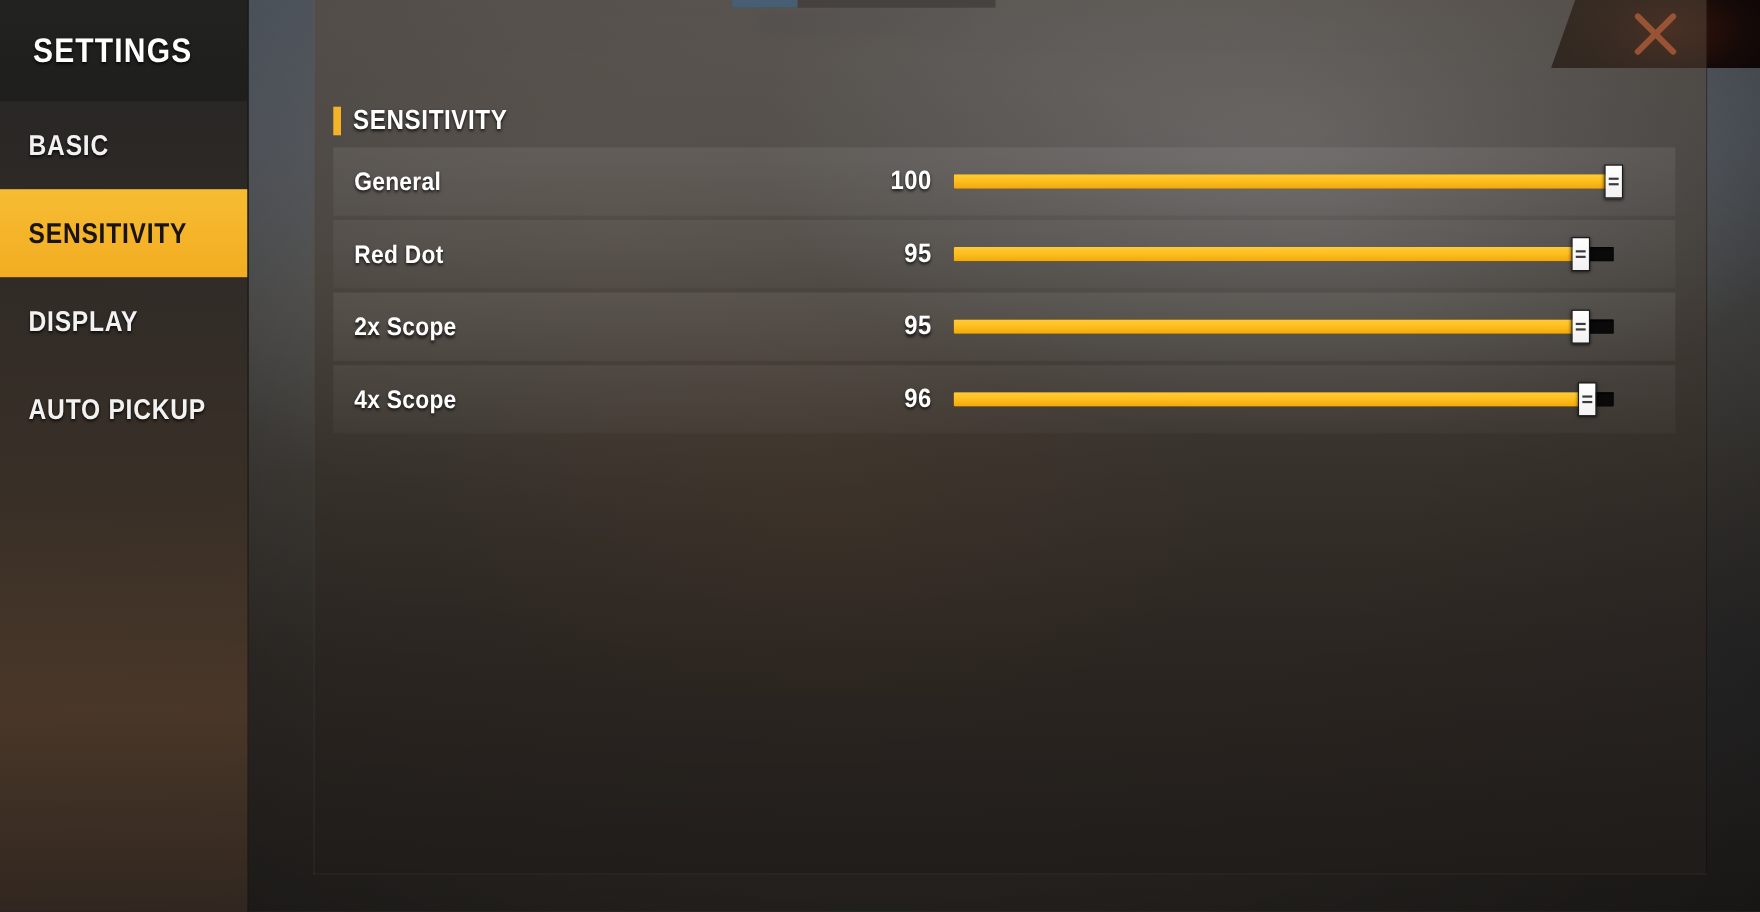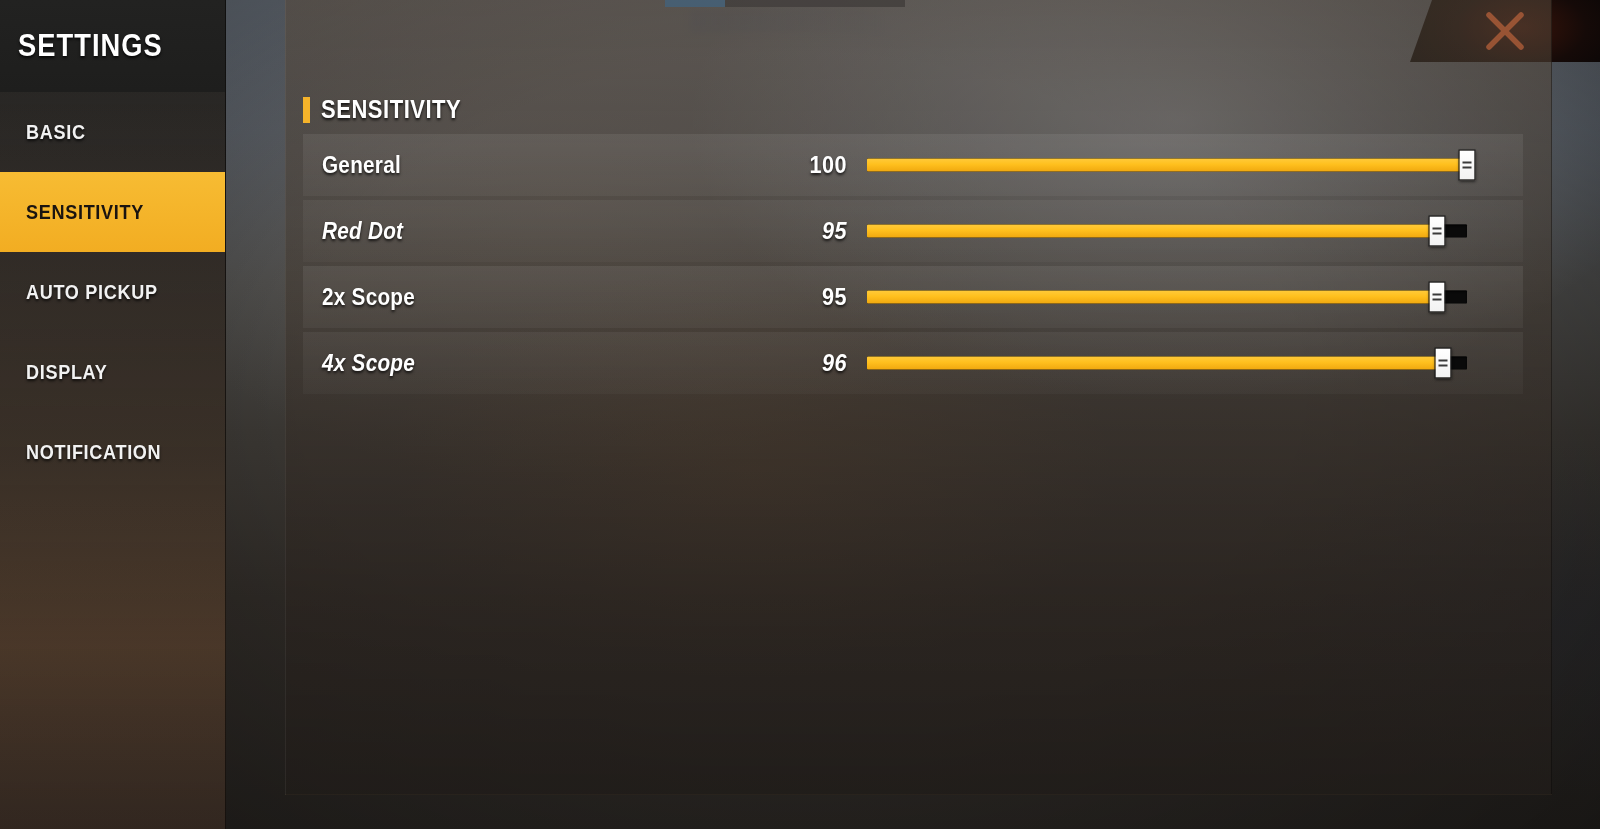--- a/index.html
+++ b/index.html
@@ -48,31 +48,31 @@
   
   #sidebar {
     position:absolute; left:0; top:0; width:226px; height:829px;
     background:
       linear-gradient(180deg, rgba(40,36,32,0.0) 0%, rgba(92,66,44,0.30) 55%, rgba(120,82,52,0.42) 78%, rgba(60,45,36,0.55) 100%),
       linear-gradient(180deg,#242423 0%,#282726 30%,#2a2724 60%,#241f1b 100%);
     border-right:1px solid rgba(0,0,0,0.55);
     overflow:hidden;
   }
   #sidebar-header {
-    height:92px; display:flex; align-items:center; padding-left:18px;
+    height:92px; display:flex; align-items:center; padding-left:30px;
     background:linear-gradient(180deg,#222221 0%,#1e1e1d 100%);
   }
   #sidebar-title {
     color:#ffffff; font-size:31px; font-weight:bold; letter-spacing:1.2px;
     transform:scaleX(0.88); transform-origin:left center;
     text-shadow:0 2px 3px rgba(0,0,0,0.8);
   }
   .nav-item {
     height:80px; display:flex; align-items:center; padding-left:26px;
-    color:#f2f2f2; font-size:21px; font-weight:bold; letter-spacing:0.8px;
+    color:#f2f2f2; font-size:26px; font-weight:bold; letter-spacing:0.8px;
     text-shadow:0 2px 3px rgba(0,0,0,0.75);
     position:relative;
   }
   .nav-item .nav-label { transform:scaleX(0.86); transform-origin:left center; white-space:nowrap; }
   .nav-item.active {
     background:linear-gradient(180deg,#f7bc33 0%,#f2ad22 100%);
     color:#1a1410; text-shadow:none;
   }
   .nav-item.active .nav-label { font-weight:bold; }
 
@@ -108,21 +108,20 @@
 
   
   #rows { position:absolute; left:17px; top:134px; width:1220px; }
   .slider-row {
     position:relative; height:62px; margin-bottom:4px;
     display:flex; align-items:center;
     background:linear-gradient(180deg, rgba(255,255,255,0.075) 0%, rgba(255,255,255,0.045) 100%);
   }
   .slider-row.alt {
     background:linear-gradient(180deg, rgba(255,255,255,0.055) 0%, rgba(255,255,255,0.028) 100%);
-    font-style:italic;
   }
   .row-label {
     position:absolute; left:19px;
     color:#ffffff; font-size:23px; font-weight:bold; letter-spacing:0.3px;
     transform:scaleX(0.90); transform-origin:left center;
     text-shadow:0 2px 3px rgba(0,0,0,0.75);
     white-space:nowrap;
   }
   .row-value {
     position:absolute; left:460px; width:84px; text-align:right;
@@ -173,27 +172,24 @@
     <div id="sidebar-title">SETTINGS</div>
   </div>
   <div id="nav-list">
       <div class="nav-item">
         <span class="nav-label">BASIC</span>
       </div>
       <div class="nav-item active">
         <span class="nav-label">SENSITIVITY</span>
       </div>
       <div class="nav-item">
+        <span class="nav-label">DISPLAY</span>
+      </div>
+      <div class="nav-item">
         <span class="nav-label">AUTO PICKUP</span>
-      </div>
-      <div class="nav-item">
-        <span class="nav-label">DISPLAY</span>
-      </div>
-      <div class="nav-item">
-        <span class="nav-label">NOTIFICATION</span>
       </div>
     </div>
 </div>
 
 <div id="close-button">
   <svg id="close-icon" viewBox="0 0 46 46">
     <line x1="7" y1="7" x2="39" y2="39" stroke="#E8622E" stroke-width="5.5" stroke-linecap="round"></line>
     <line x1="39" y1="7" x2="7" y2="39" stroke="#E8622E" stroke-width="5.5" stroke-linecap="round"></line>
   </svg>
 </div>

